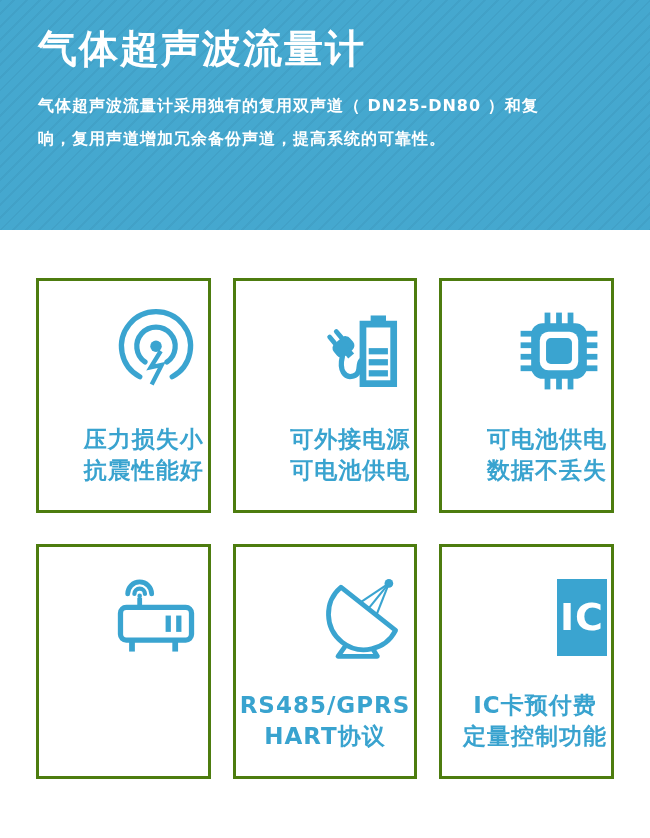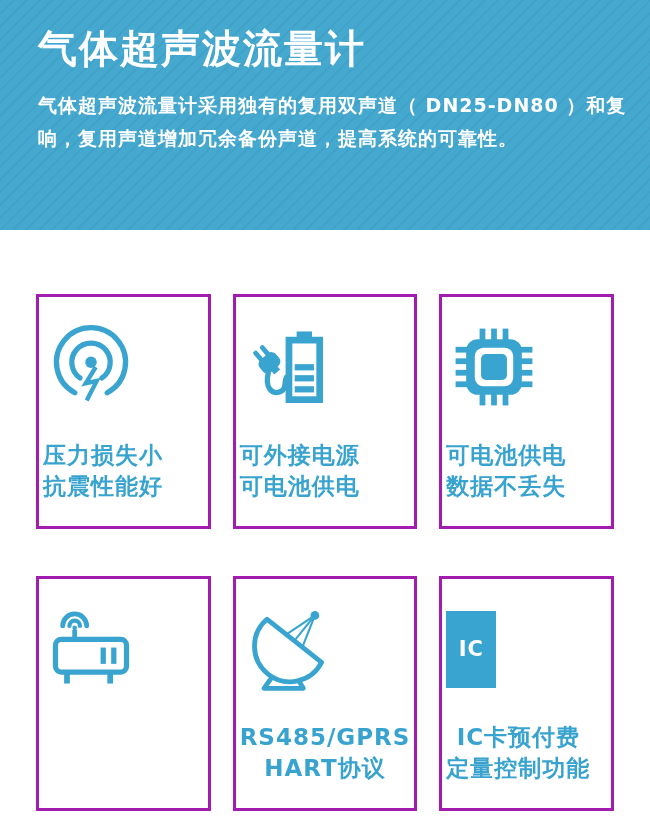--- a/index.html
+++ b/index.html
@@ -23,21 +23,21 @@
     color:#ffffff;
   }
   .title{
     font-size:39px;
     font-weight:700;
     letter-spacing:2px;
     margin:0 0 14px 0;
     line-height:1.3;
   }
   .desc-line{
-    font-size:19px;
+    font-size:16px;
     font-weight:700;
     letter-spacing:1px;
     line-height:33px;
     white-space:nowrap;
   }
   .note{
     margin-top:9px;
     font-size:19px;
     font-weight:700;
     letter-spacing:1px;
@@ -50,26 +50,25 @@
     margin:48px 36px 0 36px;
     display:grid;
     grid-template-columns:repeat(3,1fr);
     column-gap:22px;
     row-gap:31px;
   }
   .card{
     box-sizing:border-box;
     height:235px;
     background:#ffffff;
-    border:3px solid #a21caf;
+    border:3px solid #4d7c0f;
     display:flex;
     flex-direction:column;
-    align-items:flex-start;
+    align-items:flex-end;
     padding:20px 4px 24px 4px;
-    margin-top:16px;
   }
   .icon-wrap{
     height:100px;
     display:flex;
     align-items:center;
     justify-content:center;
     color:#3aa4d0;
   }
   .label{
     margin-top:auto;
@@ -79,21 +78,21 @@
     font-size:23px;
     line-height:31px;
     letter-spacing:1px;
     white-space:nowrap;
   }
   .ic-badge{
     width:50px;height:77px;
     background:#3aa4d0;
     color:#ffffff;
     display:flex;align-items:center;justify-content:center;
-    font-size:21px;font-weight:700;letter-spacing:1px;
+    font-size:38px;font-weight:700;letter-spacing:1px;
   }
   svg{display:block;}
 </style>
 </head>
 <body>
 
 <div class="page">
 
   <div class="header">
     <h1 class="title">气体超声波流量计</h1>

